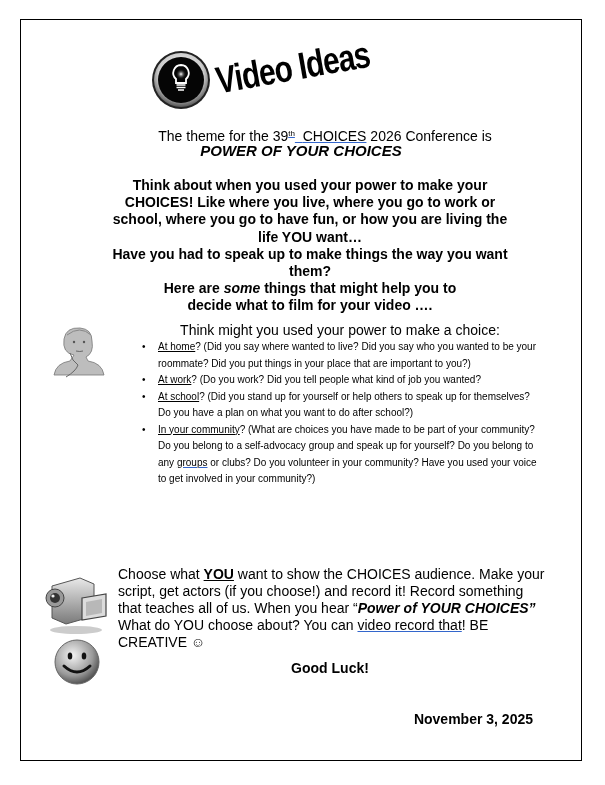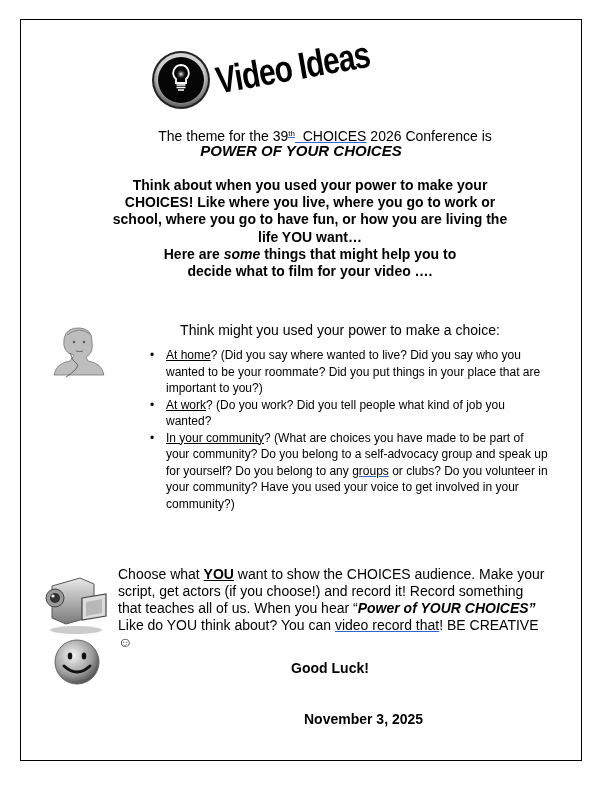--- a/index.html
+++ b/index.html
@@ -14,29 +14,29 @@
     .title-word span { display: inline-block; font-family: "Liberation Sans", sans-serif;
        font-weight: bold; font-size: 30px; letter-spacing: -1px; transform: rotate(-10deg) scaleY(1.25);
        transform-origin: left bottom; position: absolute; left: 4px; top: 10px; white-space: nowrap; }
     .theme-line { left: 20px; width: 562px; top: 125px; font-size: 14px; line-height: 17px; padding-left: 24px; }
     .theme-line sup { font-size: 8px; vertical-align: 5px; }
     .ul-blue { text-decoration: underline; text-decoration-color: #3366cc; }
     .theme-title { left: 20px; width: 562px; top: 142px; font-size: 15px; font-weight: bold; font-style: italic; line-height: 18px; }
     .intro { left: 105px; width: 410px; top: 177px; font-size: 14px; font-weight: bold; line-height: 17.2px; }
     .prompt { left: 150px; width: 380px; top: 322px; font-size: 14px; line-height: 17px; }
     .person-icon { left: 50px; top: 325px; width: 60px; height: 58px; }
-    .bullets { left: 140px; top: 339px; width: 400px; font-size: 12px; line-height: 16.5px; margin: 8px; padding: 0; list-style: none; }
+    .bullets { left: 140px; top: 339px; width: 400px; font-size: 10px; line-height: 16.5px; margin: 0; padding: 0; list-style: none; }
     .bullets li { position: relative; padding-left: 18px; margin-bottom: 0; }
     .bullets li::before { content: "\2022"; position: absolute; left: 2px; top: 0; }
     .u { text-decoration: underline; }
     .choose { left: 118px; top: 566px; width: 430px; font-size: 14px; line-height: 17px; }
     .camera-icon { left: 42px; top: 572px; width: 68px; height: 64px; }
     .smile-icon { left: 53px; top: 638px; width: 48px; height: 48px; }
     .fun { left: 110px; width: 440px; top: 660px; font-size: 14px; font-weight: bold; line-height: 17px; }
-    .date { left: 304px; width: 241px; top: 711px; font-size: 14px; font-weight: bold; line-height: 17px; }
+    .date { left: 292px; width: 241px; top: 711px; font-size: 14px; font-weight: bold; text-align: right; line-height: 17px; }
   </style>
 </head>
 <body>
 
 <div class="page-border"></div>
 
 <div class="abs title-icon">
   <svg width="60" height="60" viewBox="0 0 60 60">
     <defs>
       <radialGradient id="ring" cx="50%" cy="40%" r="60%">
@@ -63,38 +63,40 @@
   <span>Video Ideas</span>
 </div>
 
 <div class="abs center theme-line">
   <span>The theme for the 39</span><sup class="ul-blue">th</sup><span class="ul-blue">&nbsp; <span>CHOICES</span></span><span> 2026 Conference is</span>
 </div>
 <div class="abs center theme-title">POWER OF YOUR CHOICES</div>
 
 <div class="abs center intro">
   <div>Think about when you used your power to make your CHOICES! Like where you live, where you go to work or school, where you go to have fun, or how you are living the life YOU want…</div>
+  <div>Have you had to speak up to make things the way you want them?</div>
   <div style="padding: 0 40px; text-align: center;"><span>Here are </span><em>some</em><span> things that might help you to decide what to film for your video ….</span></div>
 </div>
 
 <div class="abs person-icon">
   <svg width="60" height="58" viewBox="0 0 60 58">
     <path d="M4 50 Q6 38 20 36 L24 30 Q12 28 14 14 Q16 2 30 3 Q42 4 42 16 Q44 28 36 32 L38 36 Q52 38 54 50 Z" fill="#bdbdbd" stroke="#777" stroke-width="0.8"></path>
     <path d="M17 10 Q30 0 41 10" fill="none" stroke="#888" stroke-width="1"></path>
     <circle cx="24" cy="17" r="1.2" fill="#555"></circle>
       <circle cx="34" cy="17" r="1.2" fill="#555"></circle>
     <path d="M26 26 Q30 27 33 26" fill="none" stroke="#666" stroke-width="1"></path>
     <path d="M20 28 Q22 36 28 40 Q26 46 16 52" fill="none" stroke="#666" stroke-width="1"></path>
   </svg>
 </div>
 
 <div class="abs center prompt">Think might you used your power to make a choice:</div>
 <ul class="abs bullets">
   <li><span class="u">At home</span><span>?  (Did you say where wanted to live? Did you say who you wanted to be your roommate? Did you put things in your place that are important to you?)</span></li>
   <li><span class="u">At work</span><span>?  (Do you work? Did you tell people what kind of job you wanted?</span></li>
+  <li><span class="u">At school</span><span>?  (Did you stand up for yourself or help others to speak up for themselves? Do you have a plan on what you want to do after school?)</span></li>
   <li><span class="u">In your community</span><span>?  (What are choices you have made to be part of your community? Do you belong to a self-advocacy group and speak up for yourself?   Do you belong to any </span><span class="ul-blue">groups</span><span> or clubs? Do you volunteer in your community? Have you used your voice to get involved in your community?)</span></li>
 </ul>
 
 <div class="abs camera-icon">
   <svg width="68" height="64" viewBox="0 0 68 64">
     <defs>
       <linearGradient id="body" x1="0" y1="0" x2="0" y2="1">
         <stop offset="0%" stop-color="#e8e8e8"></stop>
           <stop offset="100%" stop-color="#7a7a7a"></stop>
       </linearGradient>
@@ -103,21 +105,21 @@
     <path d="M10 14 L38 6 L52 12 L52 44 L24 52 L10 46 Z" fill="url(#body)" stroke="#555" stroke-width="1"></path>
     <circle cx="13" cy="26" r="9" fill="#999" stroke="#444" stroke-width="1"></circle>
     <circle cx="13" cy="26" r="5" fill="#333"></circle>
     <circle cx="11" cy="24" r="1.6" fill="#eee"></circle>
     <path d="M40 26 L64 22 L64 44 L40 48 Z" fill="#dcdcdc" stroke="#444" stroke-width="1.2"></path>
     <path d="M44 30 L60 27 L60 41 L44 44 Z" fill="#b8b8b8"></path>
   </svg>
 </div>
 
 <div class="abs choose">
-  <span>Choose what </span><b class="u">YOU</b><span> want to show the CHOICES audience. Make your script, get actors (if you choose!) and record it! Record something that teaches all of us. When you hear “</span><b><i>Power of YOUR CHOICES”</i></b><span> Like do YOU think about?  You can </span><span class="ul-blue">video record that</span><span>! BE CREATIVE ☺</span>
+  <span>Choose what </span><b class="u">YOU</b><span> want to show the CHOICES audience. Make your script, get actors (if you choose!) and record it! Record something that teaches all of us. When you hear “</span><b><i>Power of YOUR CHOICES”</i></b><span> What do YOU choose about?  You can </span><span class="ul-blue">video record that</span><span>! BE CREATIVE ☺</span>
 </div>
 
 <div class="abs smile-icon">
   <svg width="48" height="48" viewBox="0 0 48 48">
     <defs>
       <radialGradient id="face" cx="40%" cy="35%" r="65%">
         <stop offset="0%" stop-color="#f4f4f4"></stop>
           <stop offset="70%" stop-color="#9a9a9a"></stop>
           <stop offset="100%" stop-color="#555"></stop>
       </radialGradient>

